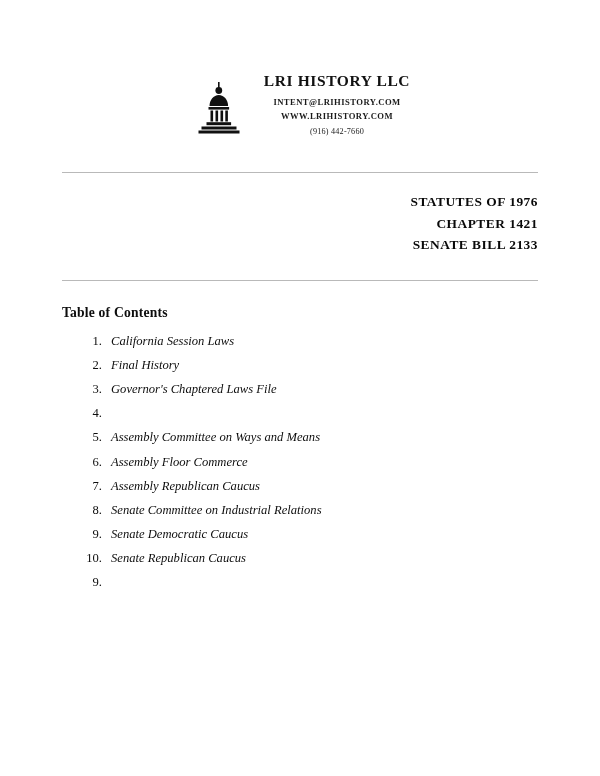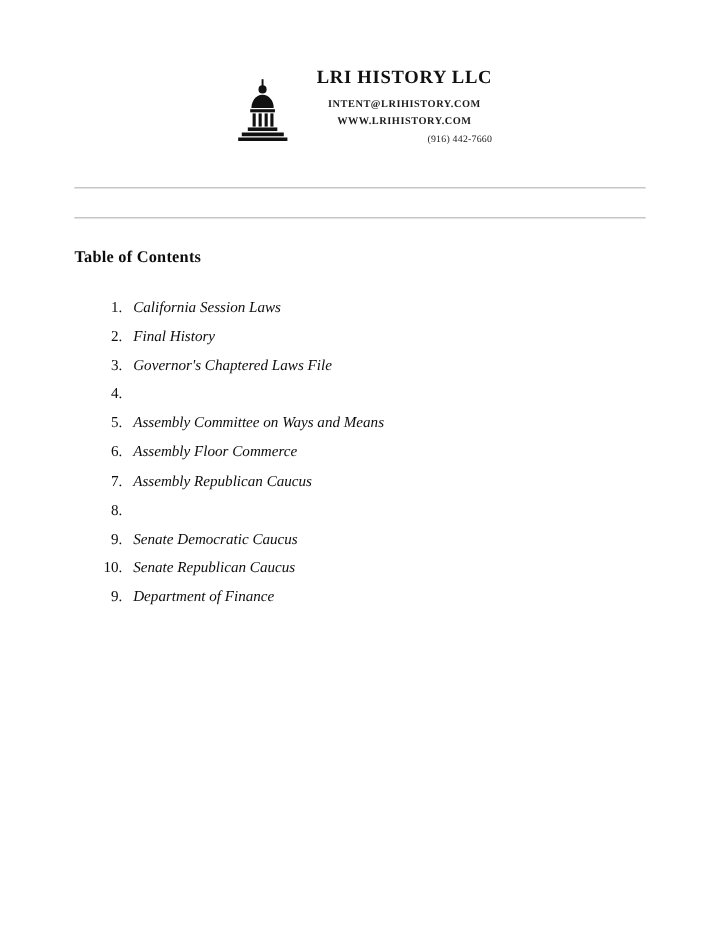--- a/index.html
+++ b/index.html
@@ -12,21 +12,21 @@
     height: 776px;
     font-family: "Liberation Serif", serif;
     color: #0d0d0d;
     position: relative;
     overflow: hidden;
   }
   .page {
     width: 600px;
     height: 776px;
     box-sizing: border-box;
-    padding: 0 62px;
+    padding: 16px 62px;
     position: relative;
   }
 
   
   .letterhead {
     display: flex;
     flex-direction: row;
     align-items: flex-start;
     justify-content: center;
     padding-top: 56px;
@@ -59,21 +59,20 @@
     letter-spacing: 0.45px;
     color: #1a1a1a;
     margin-bottom: 4px;
     font-weight: bold;
   }
   .brand-phone {
     font-size: 8.2px;
     letter-spacing: 0.2px;
     color: #1a1a1a;
     margin-top: 6px;
-    text-align: right;
   }
 
   
   .rule {
     border: 0;
     border-top: 1px solid #b9b9b9;
     margin: 0;
   }
   .rule-top { margin-top: 32px; }
   .rule-bottom { margin-top: 24px; }
@@ -89,21 +88,21 @@
     letter-spacing: 0.5px;
     line-height: 1.62;
     color: #0a0a0a;
   }
 
   
   .toc-heading {
     font-size: 13.6px;
     font-weight: 700;
     margin-top: 24px;
-    margin-bottom: 28px;
+    margin-bottom: 14px;
     letter-spacing: 0.2px;
   }
   ol.toc {
     list-style: none;
     margin: 0;
     padding: 0;
   }
   ol.toc li {
     display: flex;
     flex-direction: row;
@@ -150,20 +149,25 @@
     <div class="brand-block">
       <div class="brand-name">LRI HISTORY LLC</div>
       <div class="brand-line">INTENT@LRIHISTORY.COM</div>
       <div class="brand-line">WWW.LRIHISTORY.COM</div>
       <div class="brand-phone">(916) 442-7660</div>
     </div>
   </div>
 
   <hr class="rule rule-top">
 
+  <div class="titleblock">
+    <div>STATUTES OF 1976</div>
+    <div>CHAPTER  1421</div>
+    <div>SENATE BILL 2133</div>
+  </div>
 
   <hr class="rule rule-bottom">
 
   <div class="toc-heading">Table of Contents</div>
 
   <ol class="toc">
     <li>
       <span class="toc-num">1.</span>
       <span class="toc-label">California Session Laws</span>
     </li>
@@ -185,28 +189,28 @@
     <li>
       <span class="toc-num">6.</span>
       <span class="toc-label">Assembly Floor Commerce</span>
     </li>
     <li>
       <span class="toc-num">7.</span>
       <span class="toc-label">Assembly Republican Caucus</span>
     </li>
     <li>
       <span class="toc-num">8.</span>
+      <span class="toc-label">Senate Committee on Industrial Relations</span>
     </li>
     <li>
       <span class="toc-num">9.</span>
       <span class="toc-label">Senate Democratic Caucus</span>
     </li>
     <li>
       <span class="toc-num">10.</span>
       <span class="toc-label">Senate Republican Caucus</span>
     </li>
     <li>
       <span class="toc-num">9.</span>
-      <span class="toc-label">Department of Finance</span>
     </li>
   </ol>
 
 </div>
 
 </body></html>

